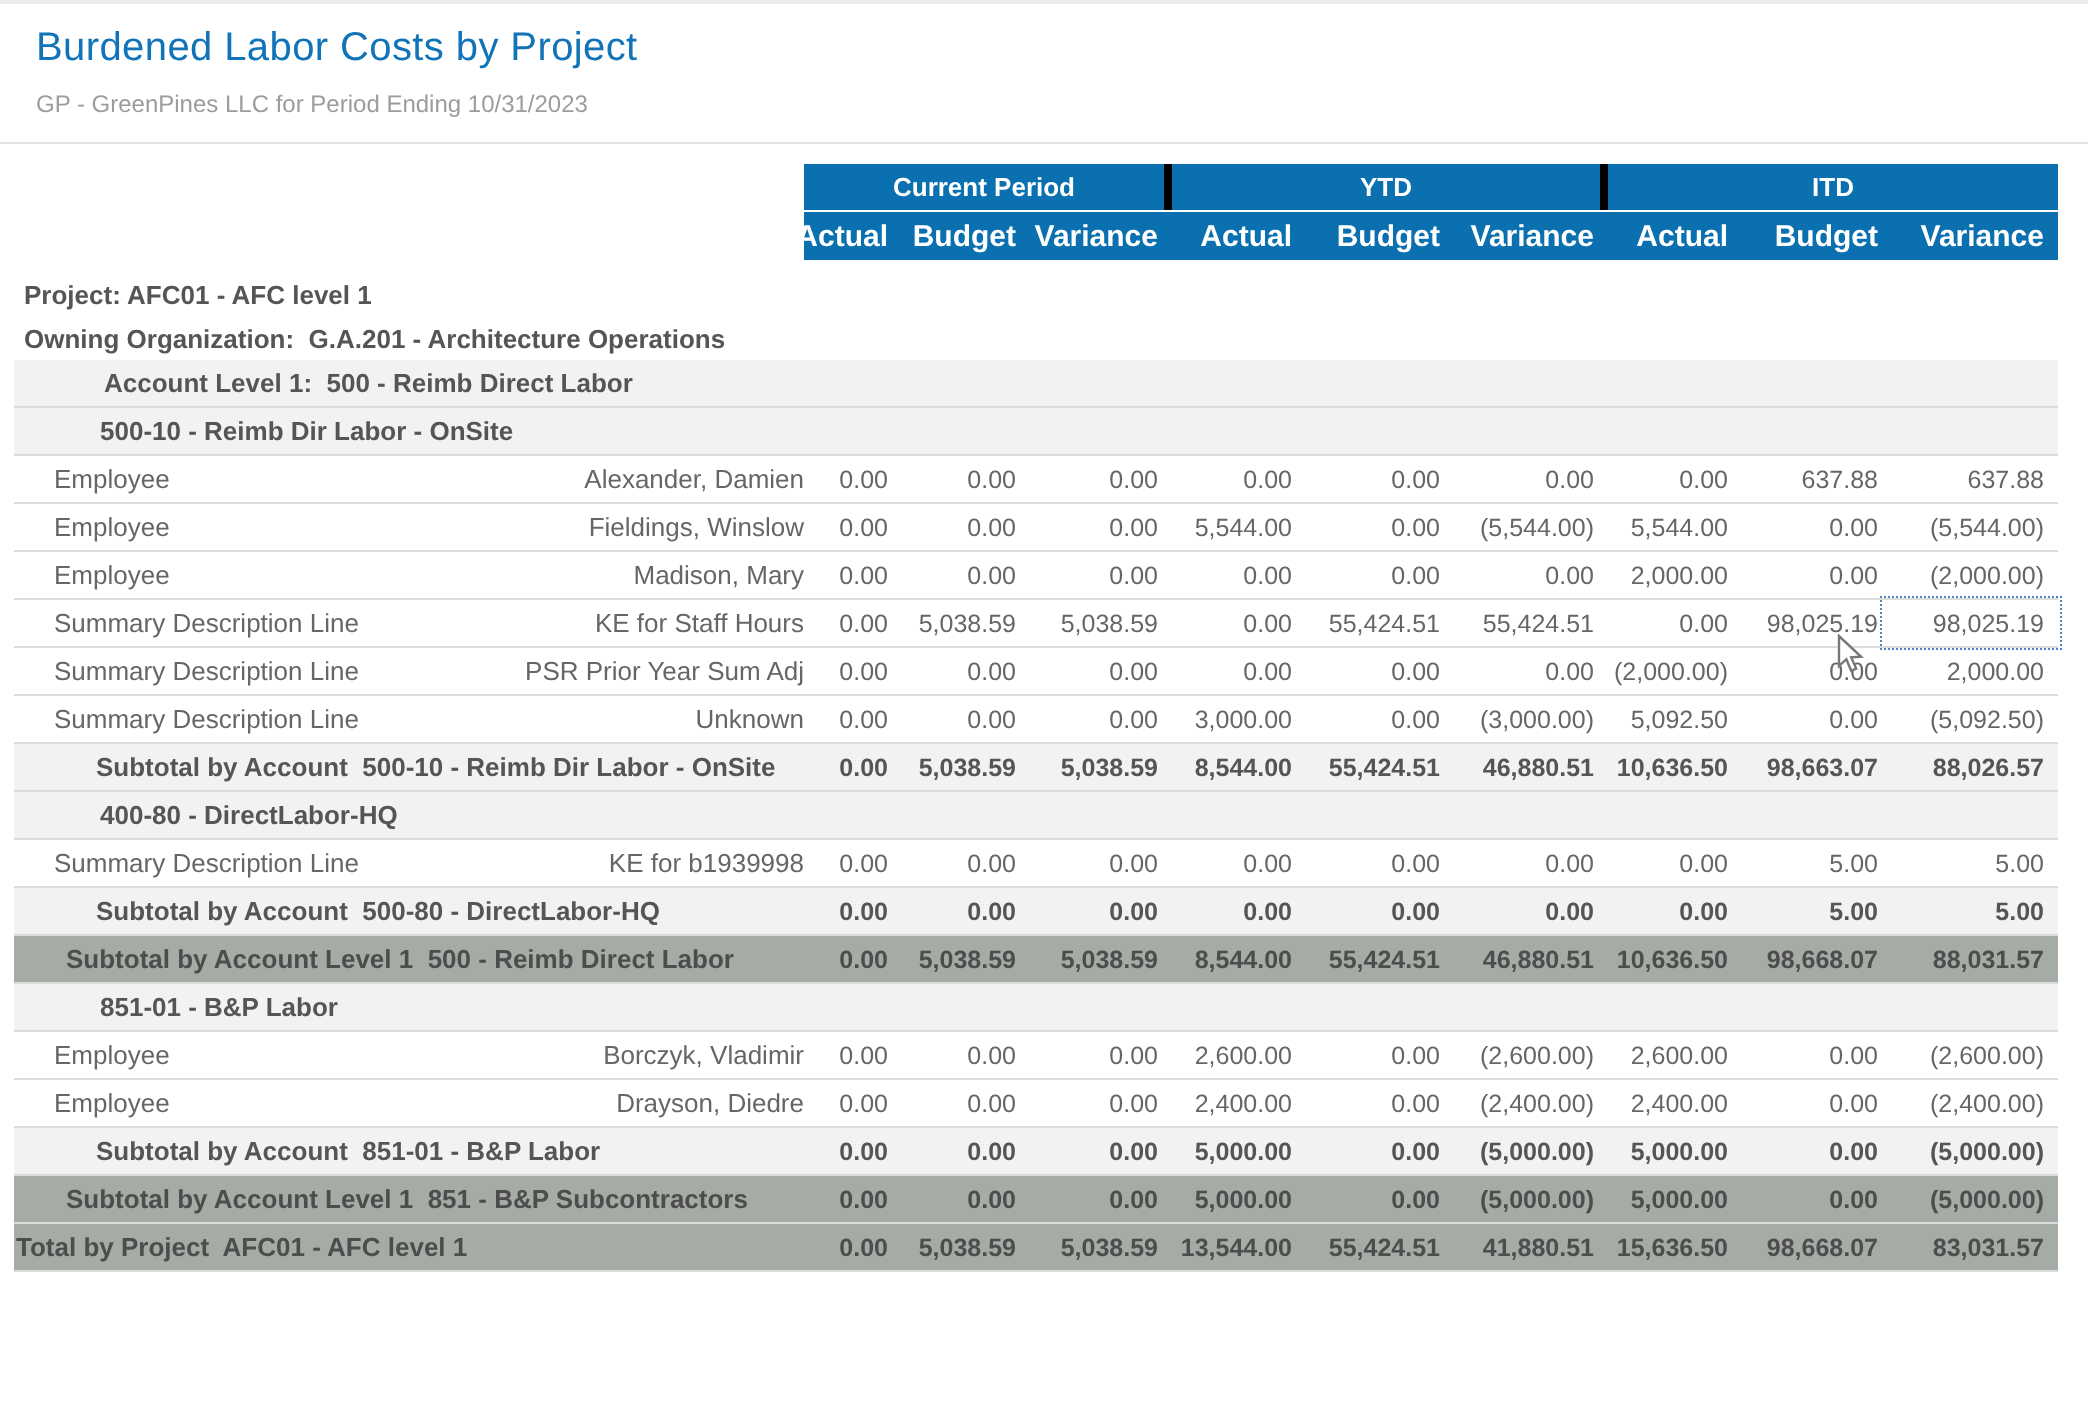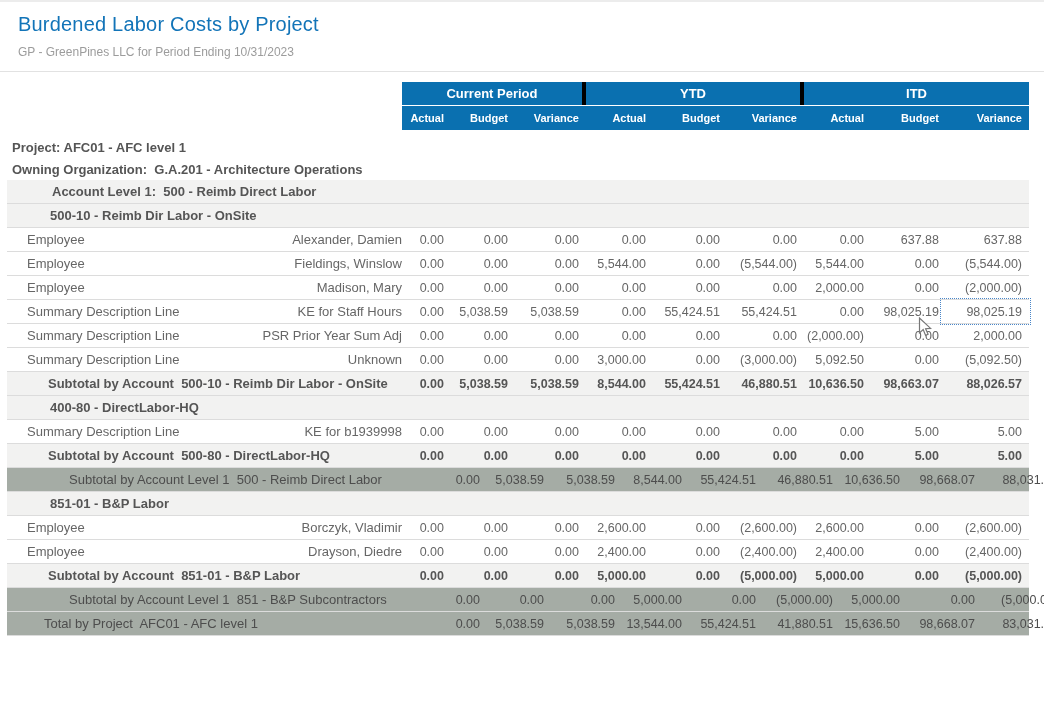--- a/index.html
+++ b/index.html
@@ -38,37 +38,37 @@
   
   .table-header{margin-left:395px;width:627px;}
   .group-row{display:flex;height:23px;margin-bottom:1px;}
   .group-cell{
     background:var(--header-blue);color:#fff;font-size:13px;font-weight:bold;
     display:flex;align-items:center;justify-content:center;height:100%;
   }
   .group-cell:not(:last-child){border-right:4px solid #000000;}
   .subheader-row{display:grid;grid-template-columns:var(--numcols);height:24px;background:var(--header-blue);}
   .subheader-cell{
-    color:#fff;font-size:11px;font-weight:bold;text-align:right;
+    color:#fff;font-size:15px;font-weight:bold;text-align:right;
     display:flex;align-items:center;justify-content:flex-end;padding-right:3px;
   }
   .subheader-cell.var{padding-right:7px;}
 
   
   .table-body{padding-top:6px;}
   .row{
     display:grid;grid-template-columns:215px 180px var(--numcols);
     height:24px;align-items:center;border-bottom:1px solid var(--row-border);
     font-size:13px;color:var(--text-gray);
   }
   .row.info{height:22px;border-bottom:none;font-weight:bold;color:var(--bold-gray);}
   .row.info.info-last{border-bottom:1px solid var(--row-border);}
   .row.level1,.row.account{background:var(--light-row);font-weight:bold;color:var(--bold-gray);}
   .row.subtotal{background:var(--light-row);font-weight:bold;color:var(--bold-gray);}
-  .row.subtotal_l1,.row.total{background:var(--sage);font-weight:normal;color:var(--sage-text);padding-left:36px;}
+  .row.subtotal_l1,.row.total{background:var(--sage);font-weight:bold;color:var(--sage-text);}
   .lbl{white-space:pre;overflow:hidden;}
   .row.info .lbl{padding-left:5px;grid-column:1 / -1;}
   .row.level1 .lbl{padding-left:45px;grid-column:1 / -1;}
   .row.account .lbl{padding-left:43px;grid-column:1 / -1;}
   .row.detail .lbl{padding-left:20px;grid-column:1 / 2;}
   .row.detail .nm{padding-left:2px;grid-column:2 / 3;white-space:pre;text-align:right;}
   .row.subtotal .lbl{padding-left:41px;grid-column:1 / 3;}
   .row.subtotal_l1 .lbl{padding-left:26px;grid-column:1 / 3;}
   .row.total .lbl{padding-left:1px;grid-column:1 / 3;}
   .val{

